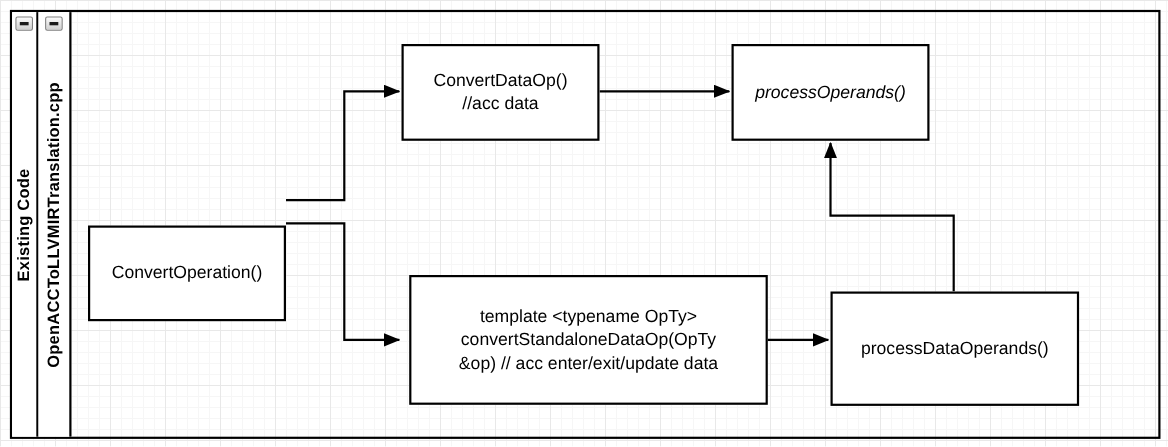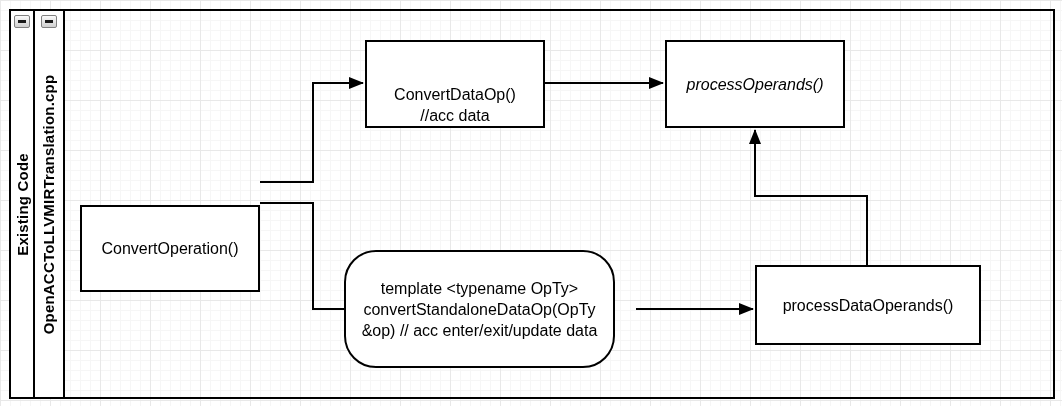--- a/index.html
+++ b/index.html
@@ -130,32 +130,32 @@
       </button>
       <span class="lane-title">OpenACCToLLVMIRTranslation.cpp</span>
     </div>
 
   </div>
 
   <div class="node" style="left:80px; top:161px; width:180px; height:87px;margin-top:44px;">
     <div class="node-label">ConvertOperation()</div>
   </div>
 
-  <div class="node" style="left:365px; top:40px; width:180px; height:88px;align-items:flex-end;">
+  <div class="node" style="left:365px; top:40px; width:180px; height:88px;">
     <div class="node-label">ConvertDataOp()
 //acc data</div>
   </div>
 
   <div class="node" style="left:665px; top:40px; width:180px; height:88px;font-style:italic;">
     <div class="node-label">processOperands()</div>
   </div>
 
-  <div class="node" style="left:344px; top:250px; width:271px; height:118px;border-radius:32px;">
+  <div class="node" style="left:372px; top:250px; width:326px; height:118px;">
     <div class="node-label">template &lt;typename OpTy&gt;
 convertStandaloneDataOp(OpTy
 &amp;op) // acc enter/exit/update data</div>
   </div>
 
-  <div class="node" style="left:755px; top:265px; width:226px; height:80px;">
+  <div class="node" style="left:755px; top:265px; width:226px; height:104px;">
     <div class="node-label">processDataOperands()</div>
   </div>
 
 </div>
 
 </body></html>

